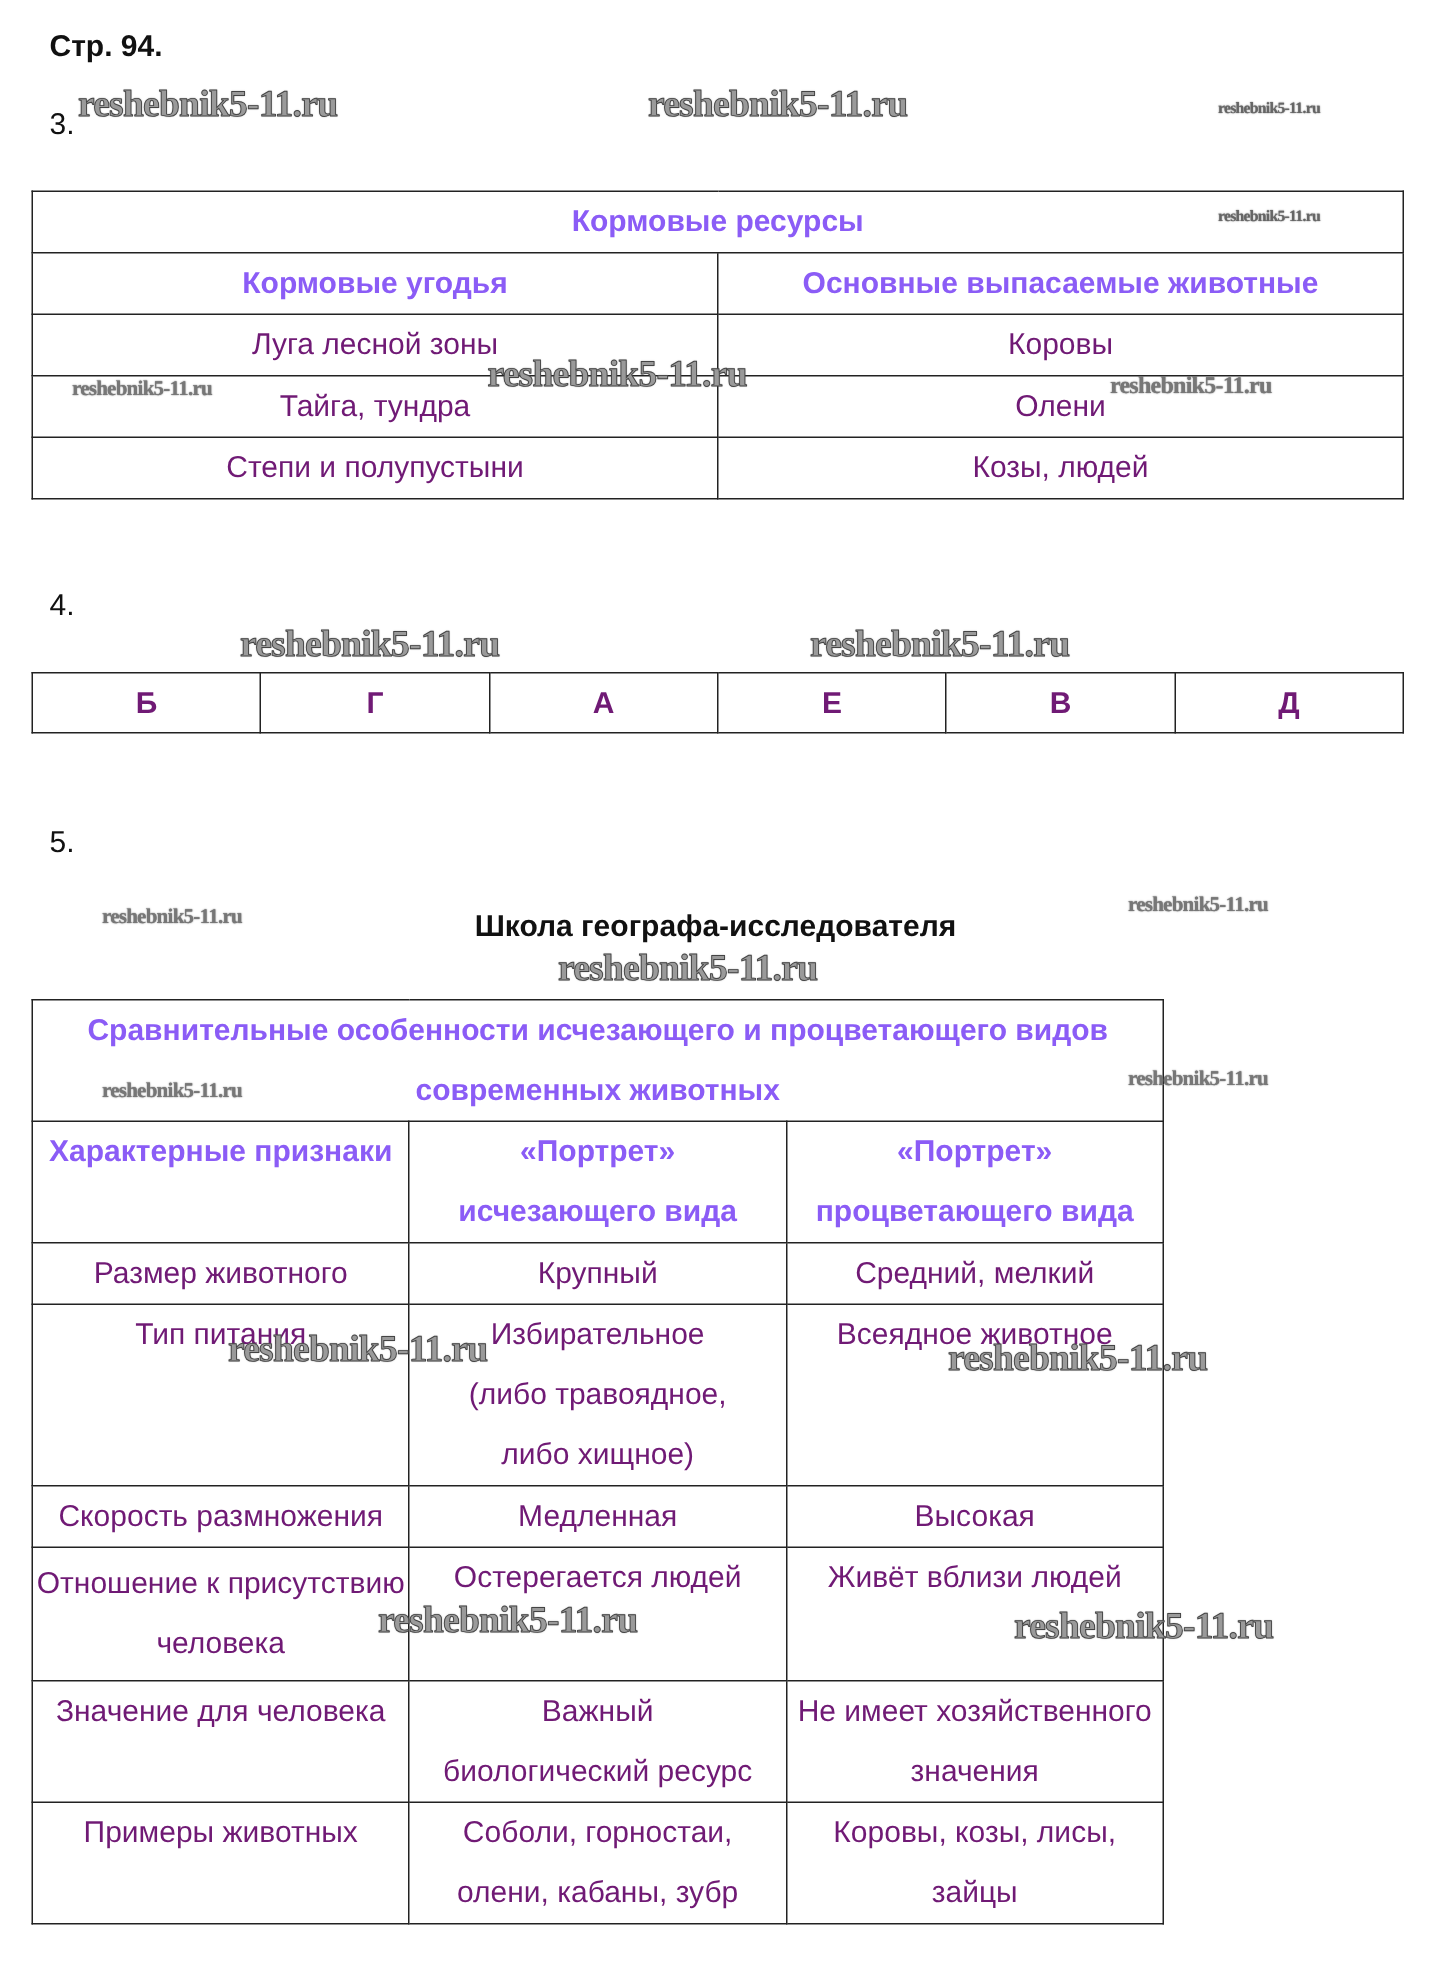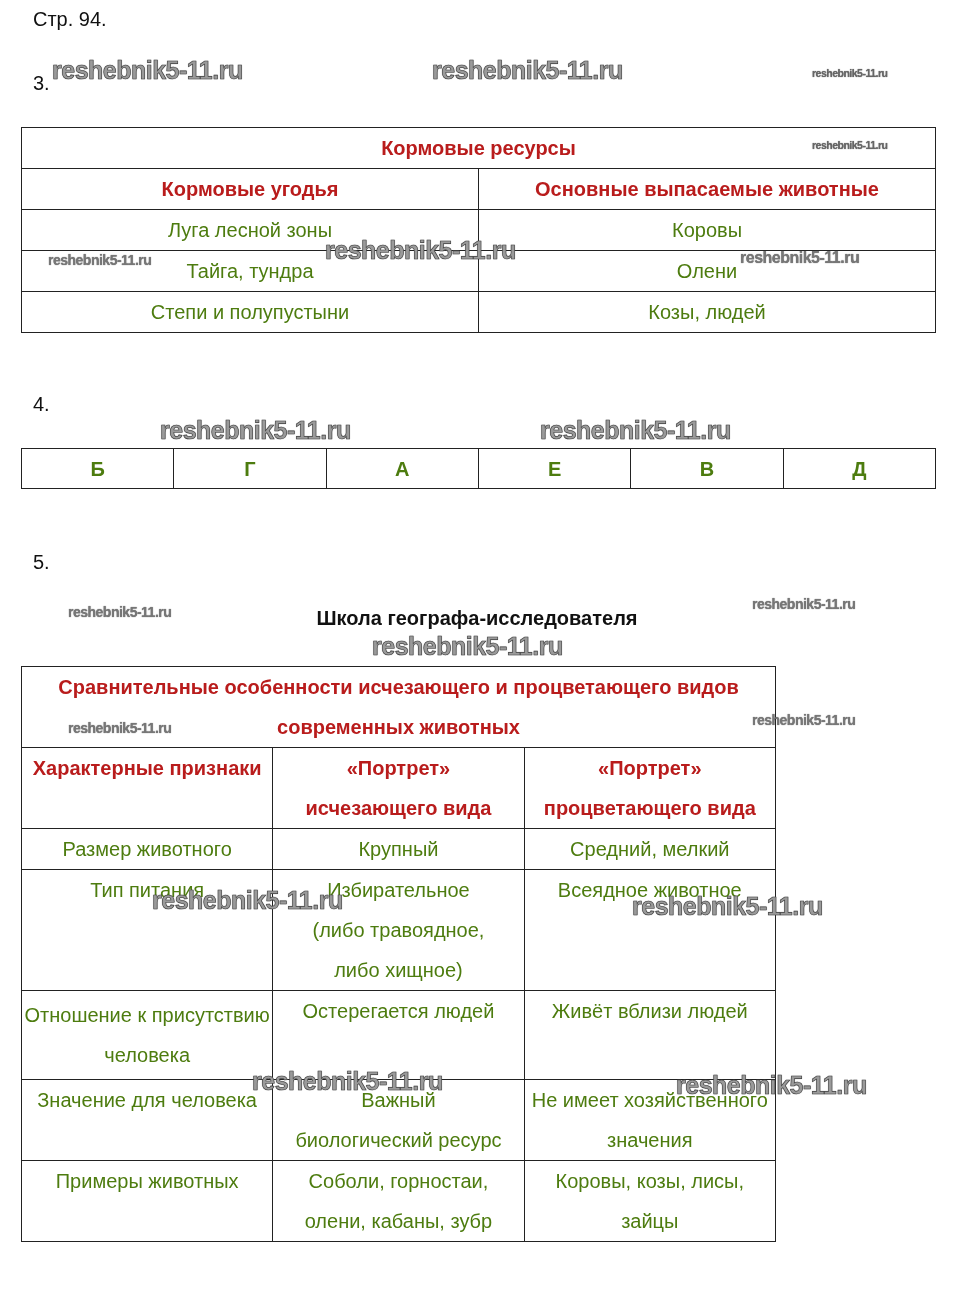--- a/index.html
+++ b/index.html
@@ -1,39 +1,39 @@
 <!DOCTYPE html>
 <html><head>
 <meta charset="utf-8">
 <style>
   html, body { margin: 0; padding: 0; background: #ffffff; }
   body { width: 954px; height: 1311px; position: relative; overflow: hidden;
          font-family: "Liberation Sans", sans-serif; color: #1a1a1a; }
   .abs { position: absolute; }
   .heading { font-size: 20px; color: #111; }
-  .wm { position: absolute; font-family: Liberation Sans, sans-serif; font-weight: bold;
+  .wm { position: absolute; font-family: Liberation Serif, serif; font-weight: bold;
         color: #8a8a8a; letter-spacing: -0.5px; white-space: nowrap;
         text-shadow: 0 0 1px #555; z-index: 5; pointer-events: none; }
   .wm.big { font-size: 25px; color: #9a9a9a; -webkit-text-stroke: 0.6px #444; }
   .wm.small { font-size: 14px; color: #777; }
   .wm.tiny { font-size: 10.5px; color: #666; }
   table { border-collapse: collapse; position: absolute; table-layout: fixed; }
   td { border: 1px solid #222; text-align: center; vertical-align: top; font-size: 20px;
-       line-height: 40px; padding: 0 6px; color: #4d7c0f; }
-  td.h { font-weight: bold; color: #b91c1c; }
+       line-height: 40px; padding: 0 6px; color: #701a75; }
+  td.h { font-weight: bold; color: #8b5cf6; }
   #t3 { left: 21px; top: 127px; width: 915px; }
   #t3 td { height: 39px; }
   #t4 { left: 21px; top: 448px; width: 915px; }
   #t4 td { height: 39px; font-weight: bold; line-height: 30px; vertical-align: middle; }
   #t5 { left: 21px; top: 666px; width: 755px; }
 </style>
 </head>
 <body>
 
-<div class="abs heading" style="left:33px; top:8px;">Стр. 94.</div>
+<div class="abs heading" style="left:33px; top:20px;font-weight:bold;">Стр. 94.</div>
 
 <div class="abs heading" style="left:33px; top:72px;">3.</div>
 <div class="wm big" style="left:52px; top:56px;">reshebnik5-11.ru</div>
 <div class="wm big" style="left:432px; top:56px;">reshebnik5-11.ru</div>
 <div class="wm tiny" style="left:812px; top:67px;">reshebnik5-11.ru</div>
 
 <table id="t3">
   <colgroup>
       <col style="width:50%">
       <col style="width:50%">
@@ -110,20 +110,25 @@
     <td style="height:40px;">Размер животного</td>
     <td>Крупный</td>
     <td>Средний, мелкий</td>
   </tr>
   <tr>
     <td style="height:120px;">Тип питания</td>
     <td style="padding:0 30px;">Избирательное (либо травоядное, либо хищное)</td>
     <td>Всеядное животное</td>
   </tr>
   <tr>
+    <td style="height:40px;">Скорость размножения</td>
+    <td>Медленная</td>
+    <td>Высокая</td>
+  </tr>
+  <tr>
     <td style="height:80px; padding:4px 2px;">Отношение к присутствию человека</td>
     <td>Остерегается людей</td>
     <td>Живёт вблизи людей</td>
   </tr>
   <tr>
     <td style="height:80px;">Значение для человека</td>
     <td style="padding:0 18px;">Важный биологический ресурс</td>
     <td style="padding:0 2px;">Не имеет хозяйственного значения</td>
   </tr>
   <tr>

